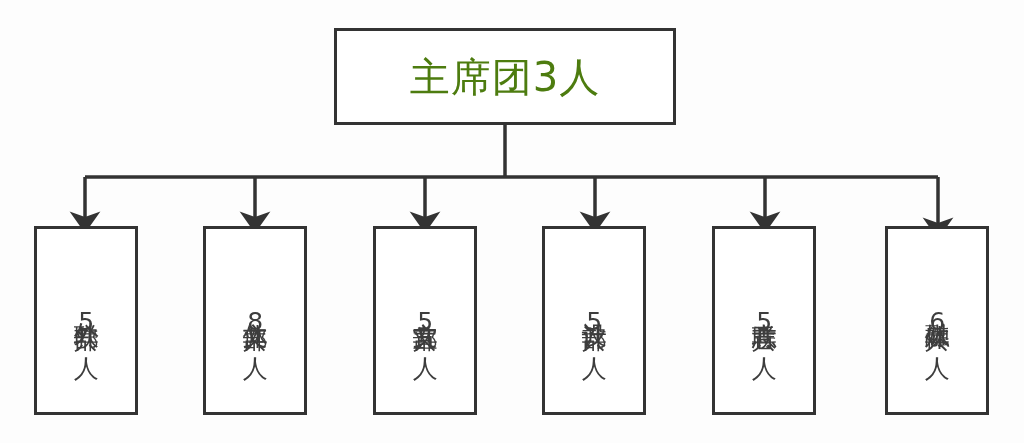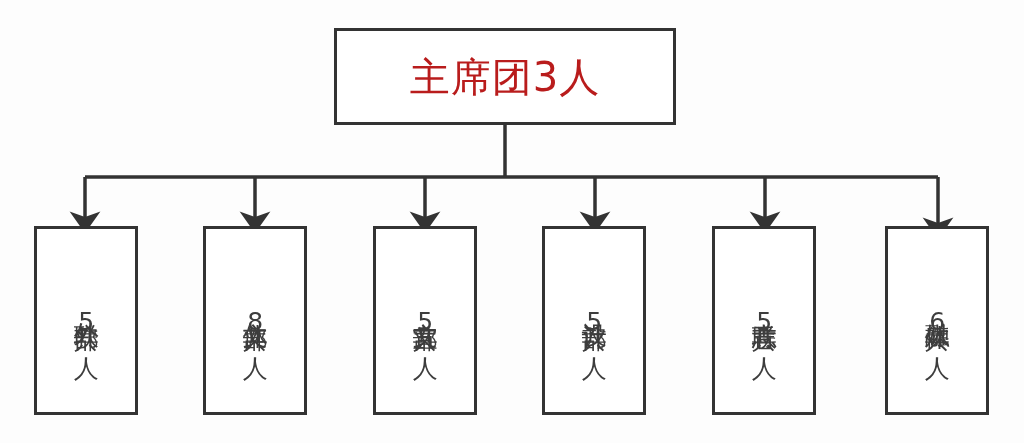--- a/index.html
+++ b/index.html
@@ -45,21 +45,21 @@
   #root-node {
     left: 334px;
     top: 28px;
     width: 342px;
     height: 97px;
   }
 
   .root-label {
     font-size: 40px;
     line-height: 1;
-    color: #b91c1c;
+    color: #4d7c0f;
     letter-spacing: 1px;
     white-space: nowrap;
   }
 
   .child-node {
     top: 226px;
     height: 189px;
     width: 104px;
   }
 

